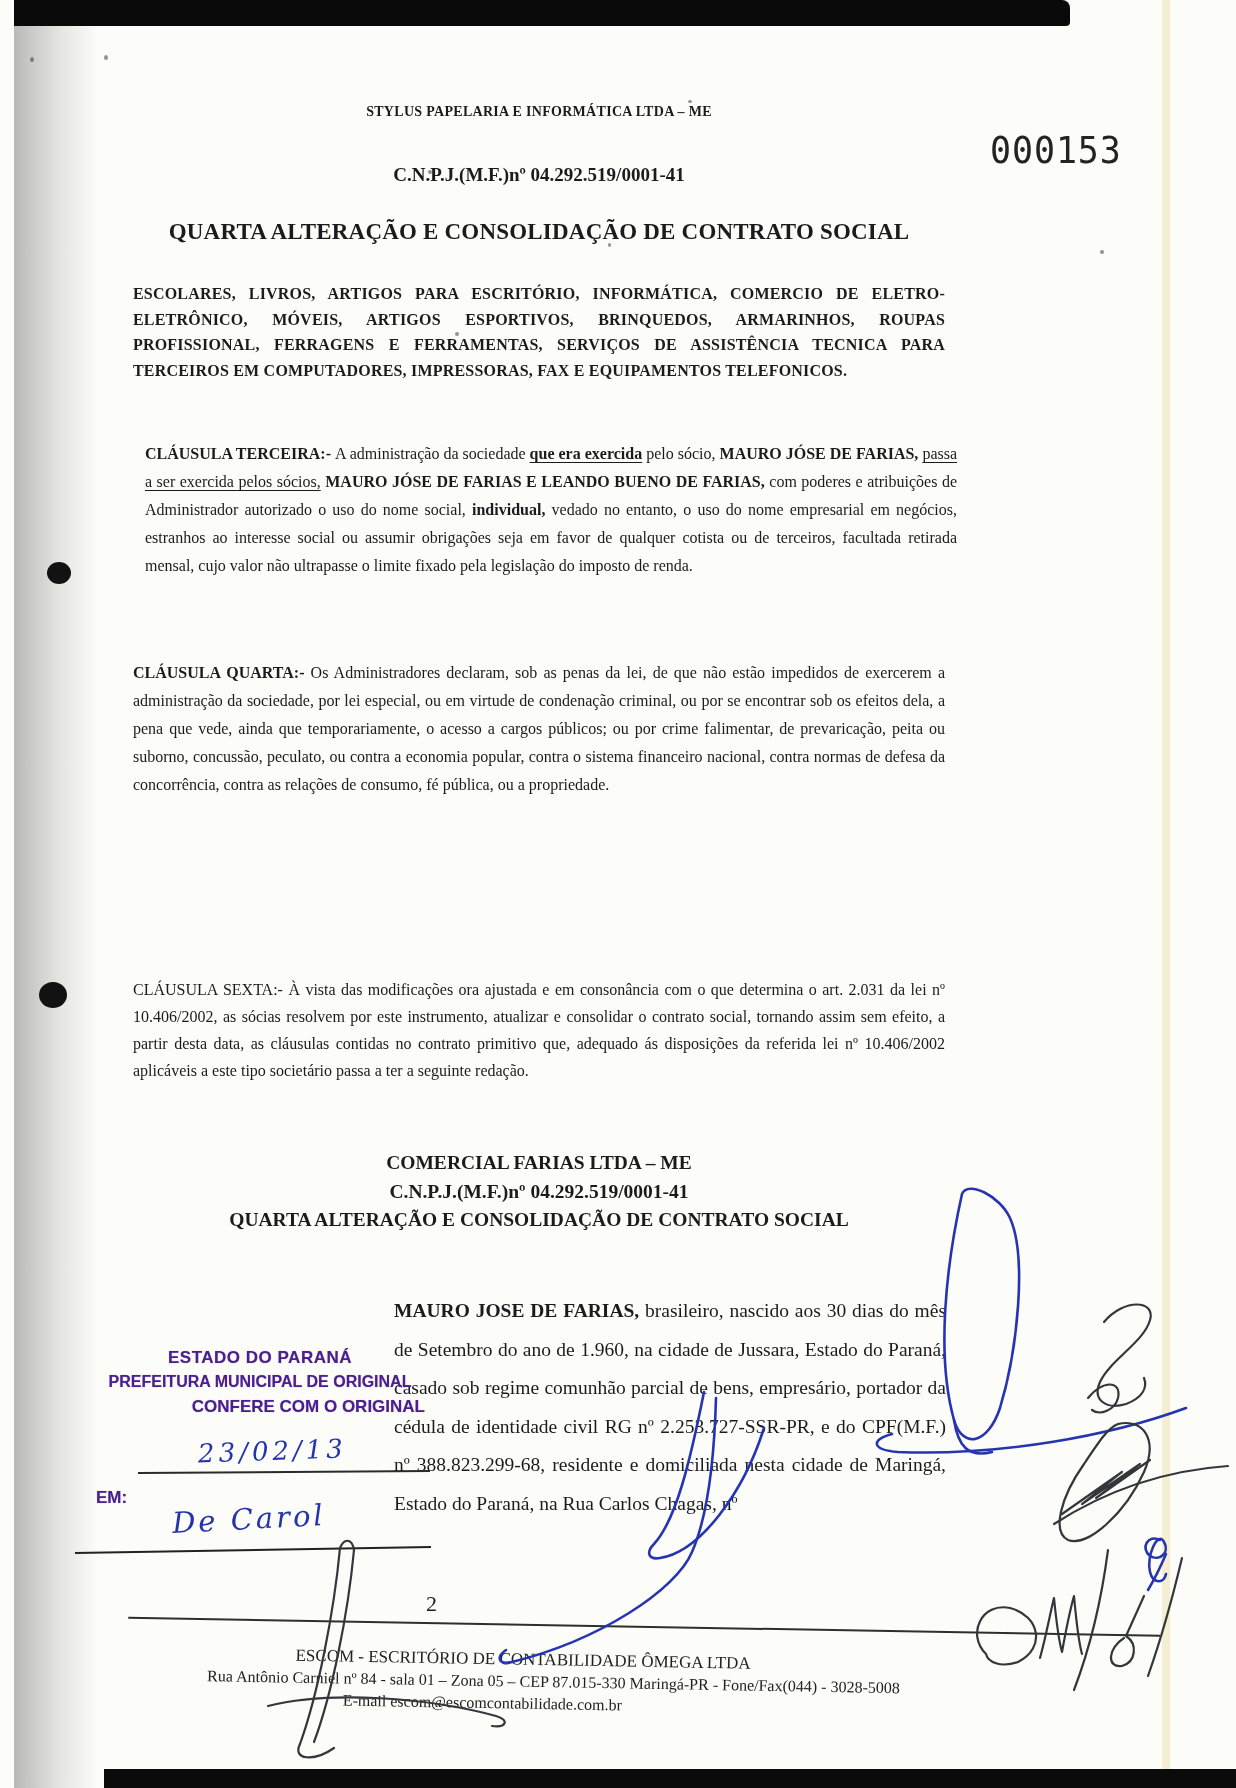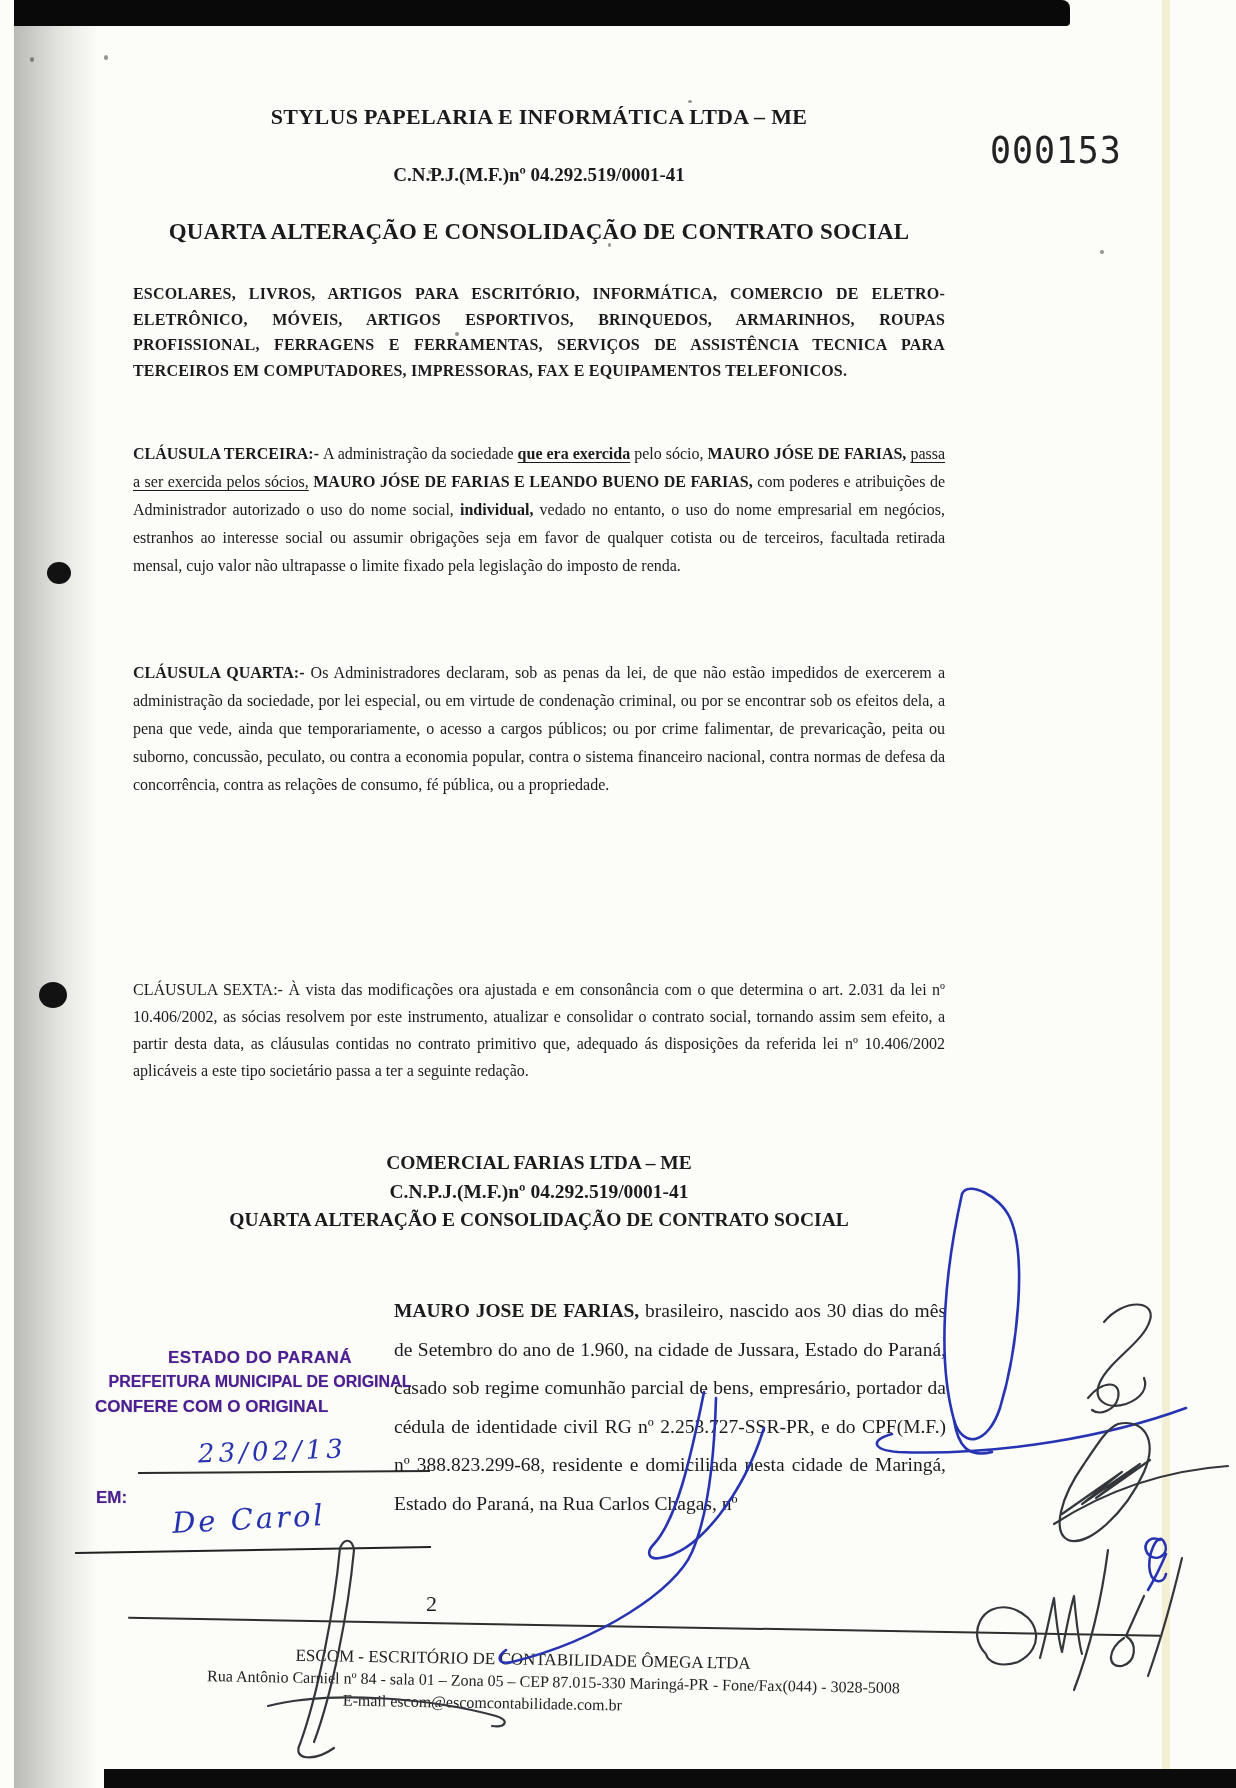--- a/index.html
+++ b/index.html
@@ -16,43 +16,43 @@
   }
   .scan-right-line { position:absolute; left:1162px; top:0; width:8px; height:1788px; background:rgba(236,224,165,0.45); z-index:1; }
   .dot { position:absolute; background:#121212; border-radius:50%; z-index:3; }
   .d1 { left:47px; top:562px; width:24px; height:22px; }
   .d2 { left:39px; top:982px; width:28px; height:26px; }
   .speck { position:absolute; background:#3a3a3a; border-radius:50%; opacity:.55; z-index:2; }
 
   
   .abs { position:absolute; z-index:2; }
   .hdr { left:133px; width:812px; text-align:center; font-weight:bold; }
-  .company { top:104px; font-size:22px; letter-spacing:0.3px; }
+  .company { top:104px; font-size:14px; letter-spacing:0.3px; }
   .cnpj { top:164px; font-size:19px; }
   .serial { left:990px; top:128px; font-family:"DejaVu Sans Mono", monospace; font-size:38px; color:#232323; letter-spacing:1px; transform:scaleX(0.92); transform-origin:left top; }
   .title { top:219px; font-size:23px; letter-spacing:0.2px; }
 
   .para { left:133px; width:812px; font-size:16px; line-height:28px; text-align:justify; }
   .p-activities { top:281px; line-height:25.5px; font-weight:bold; letter-spacing:0.2px; }
-  .p-c3 { top:440px; }
+  .p-c3 { top:440px;margin-left:12px; }
   .p-c4 { top:659px; }
   .p-c5 { top:879px; line-height:27px; }
   .p-c6 { top:976px; line-height:27px; font-weight:normal; }
   .b { font-weight:bold; }
   .u { text-decoration:underline; text-underline-offset:3px; }
 
   .center-block { left:133px; top:1149px; width:812px; text-align:center; font-weight:bold; font-size:19.5px; line-height:28.5px; }
 
   .p-partner { left:394px; top:1292px; width:552px; font-size:19.5px; line-height:38.5px; text-align:justify; }
 
   
   .stamp { font-family:"Liberation Sans", sans-serif; font-weight:bold; color:#4c1d95; text-shadow:0 0 1px rgba(93,94,96,.6); }
   .st1 { left:95px;  top:1348px; width:330px; text-align:center; font-size:17px; letter-spacing:0.5px; }
   .st2 { left:82px;  top:1373px; width:356px; text-align:center; font-size:16px; }
-  .st3 { left:95px;  top:1397px; width:330px; text-align:left; font-size:17px; }
+  .st3 { left:95px;  top:1397px; width:330px; text-align:right; font-size:17px; }
   .em  { left:96px;  top:1488px; font-size:17px; }
   .em-line  { left:138px; top:1471px; width:292px; border-top:2.5px solid #2b2b2b; transform:rotate(-0.4deg); }
   .sig-line { left:75px;  top:1549px; width:356px; border-top:2.5px solid #222; transform:rotate(-1deg); }
 
   .hw { font-family:"DejaVu Serif", serif; font-style:italic; color:#2533ae; z-index:3; }
   .hw-date { left:198px; top:1436px; font-size:26px; letter-spacing:4px; transform:rotate(-2deg); }
   .hw-name { left:172px; top:1502px; font-size:29px; letter-spacing:3px; transform:rotate(-3deg); }
 
   .page-num { left:426px; top:1591px; font-size:22px; }
 

